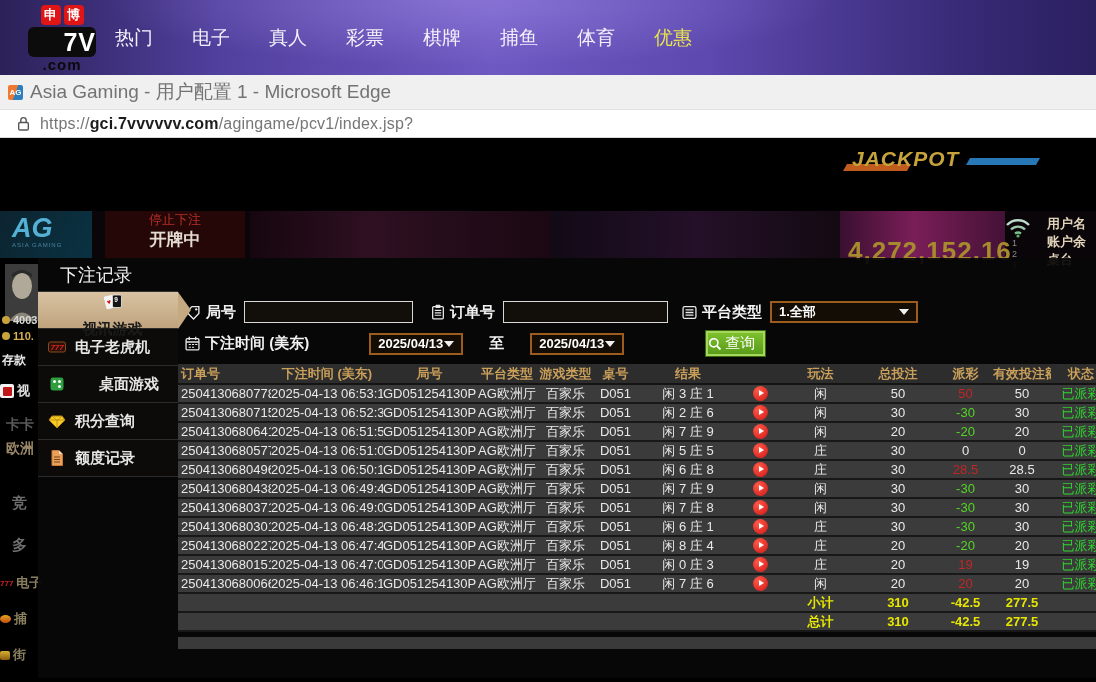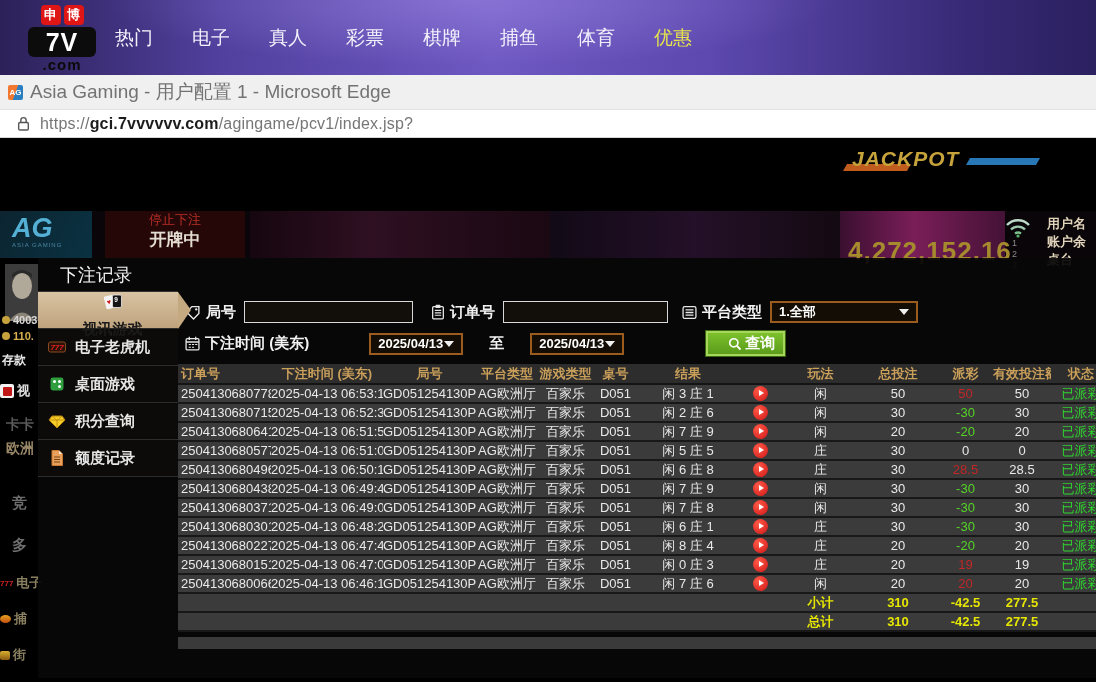--- a/index.html
+++ b/index.html
@@ -10,21 +10,21 @@
   .nav { position:relative; height:75px;
     background:
       radial-gradient(ellipse 520px 95px at 470px 0px, rgba(168,148,235,.45), transparent 70%),
       linear-gradient(90deg,#2c2158 0%,#51409e 20%,#6e58c2 45%,#5c48ae 65%,#382a76 88%,#2b2060 100%);
   }
   .logo { position:absolute; left:28px; top:5px; width:68px; text-align:center; cursor:pointer; }
   .logo-top { display:flex; gap:3px; justify-content:center; }
   .logo-top span { width:20px; height:20px; background:#e01616; color:#fff; font-weight:bold; font-size:13px;
     line-height:20px; border-radius:4px; display:block; }
   .logo-mid { margin-top:2px; background:#0c0c0c; color:#fff; border-radius:6px; font-weight:bold;
-    font-size:25px; line-height:30px; letter-spacing:1px; }
+    font-size:25px; line-height:30px; letter-spacing:1px;text-align:right; }
   .logo-bot { color:#0a0a0a; font-weight:bold; font-size:15px; letter-spacing:1px; line-height:15px; }
   .nav-items { position:absolute; left:115px; top:0; height:75px; display:flex; align-items:center; gap:39px; }
   .nav-item { color:#f2f0fa; font-size:19px; white-space:nowrap; cursor:pointer; }
   .nav-item.hl { color:#e8e44c; }
 
   
   .titlebar { height:35px; background:#f0f0f0; display:flex; align-items:center; border-bottom:1px solid #e2e2e2; }
   .favicon { width:15px; height:15px; margin:0 7px 0 8px; border-radius:2px; flex:none;
     background:linear-gradient(110deg,#f07830 48%,#2b7fc0 52%); color:#fff; font-size:8px; font-weight:bold;
     display:flex; align-items:center; justify-content:center; }
@@ -101,23 +101,23 @@
   .sel, .datebox { height:22px; background:rgba(22,14,6,.9); border:2px solid #9c5c1e; color:#fff;
     font-size:13px; font-weight:bold; display:flex; align-items:center; padding:0 7px; cursor:pointer; }
   .sel { width:148px; margin-left:8px; }
   .sel span { flex:1; }
   .datebox { width:94px; justify-content:space-between; }
   .arrow-down { width:0; height:0; border-left:5px solid transparent; border-right:5px solid transparent;
     border-top:6px solid #f0f0f0; }
   .gap1 { width:18px; } .gap2 { width:14px; }
   .date1 { margin-left:60px; }
   .to-label { color:#f2f2f2; font-size:15px; font-weight:bold; margin:0 26px; }
-  .query-btn { margin-left:82px; height:25px; padding:0 8px 0 20px; display:flex; align-items:center; gap:3px;
+  .query-btn { margin-left:82px; height:25px; padding:0 8px 0 0; display:flex; align-items:center; gap:3px;
     background:linear-gradient(#7cc02c,#5a9c1a); border:2px solid #a6d65c; box-shadow:0 0 0 1px #3a6a10;
-    color:#fff; font-size:15px; font-weight:bold; cursor:pointer; }
+    color:#fff; font-size:15px; font-weight:normal; cursor:pointer; }
 
   
   .table { margin:8px 0 0 0; width:933px;
     --cols:93px 112px 93px 62px 55px 45px 100px 45px 75px 80px 55px 58px 60px; }
   .thead, .trow, .trow-total { display:grid; grid-template-columns:var(--cols); align-items:center; }
   .thead { height:21px; background:#2d2d2d; border-bottom:2px solid #141414;
     color:#c99f5a; font-size:13px; font-weight:bold; }
   .trow { height:19px; background:#3b3b3b; border-bottom:2px solid #181818; color:#e9e9e9; font-size:13px; }
   .trow-total { height:19px; background:#3b3b3b; border-bottom:2px solid #181818;
     color:#e6e600; font-size:13px; font-weight:bold; }
@@ -284,21 +284,21 @@
             </div>
             <div class="side-item">
               <span class="side-icon">
                 <svg width="20" height="20" viewBox="0 0 20 20">
                   <rect x="3.5" y="3.5" width="13" height="13" rx="2.4" fill="#2f9e3f"></rect>
                   <circle cx="7.5" cy="7.5" r="1.5" fill="#fff"></circle>
                   <circle cx="12.5" cy="12.5" r="1.5" fill="#fff"></circle>
                   <circle cx="12.5" cy="7.5" r="1.5" fill="#fff"></circle>
                 </svg>
               </span>
-              <div class="" style="display: inline;">桌面游戏</div>
+              <div class="" style="display: inline; margin-left: 24px;">桌面游戏</div>
             </div>
             <div class="side-item">
               <span class="side-icon">
                 <svg width="20" height="20" viewBox="0 0 20 20">
                   <path d="M5 5 H15 L18 9 L10 17 L2 9 Z" fill="#f5cc2a" stroke="#b8860b" stroke-width="1"></path>
                   <path d="M5 5 L10 9.5 L15 5 M2 9 H18 M10 9.5 L10 16" stroke="#b8860b" stroke-width="0.8" fill="none"></path>
                 </svg>
               </span>
               <div class="" style="display: inline;">积分查询</div>
             </div>

